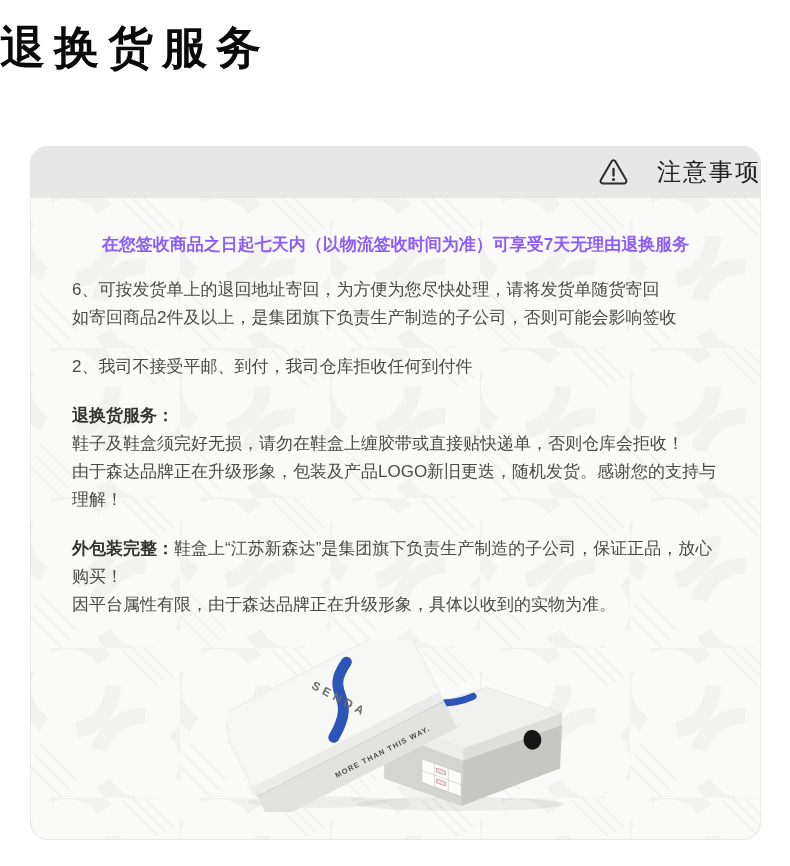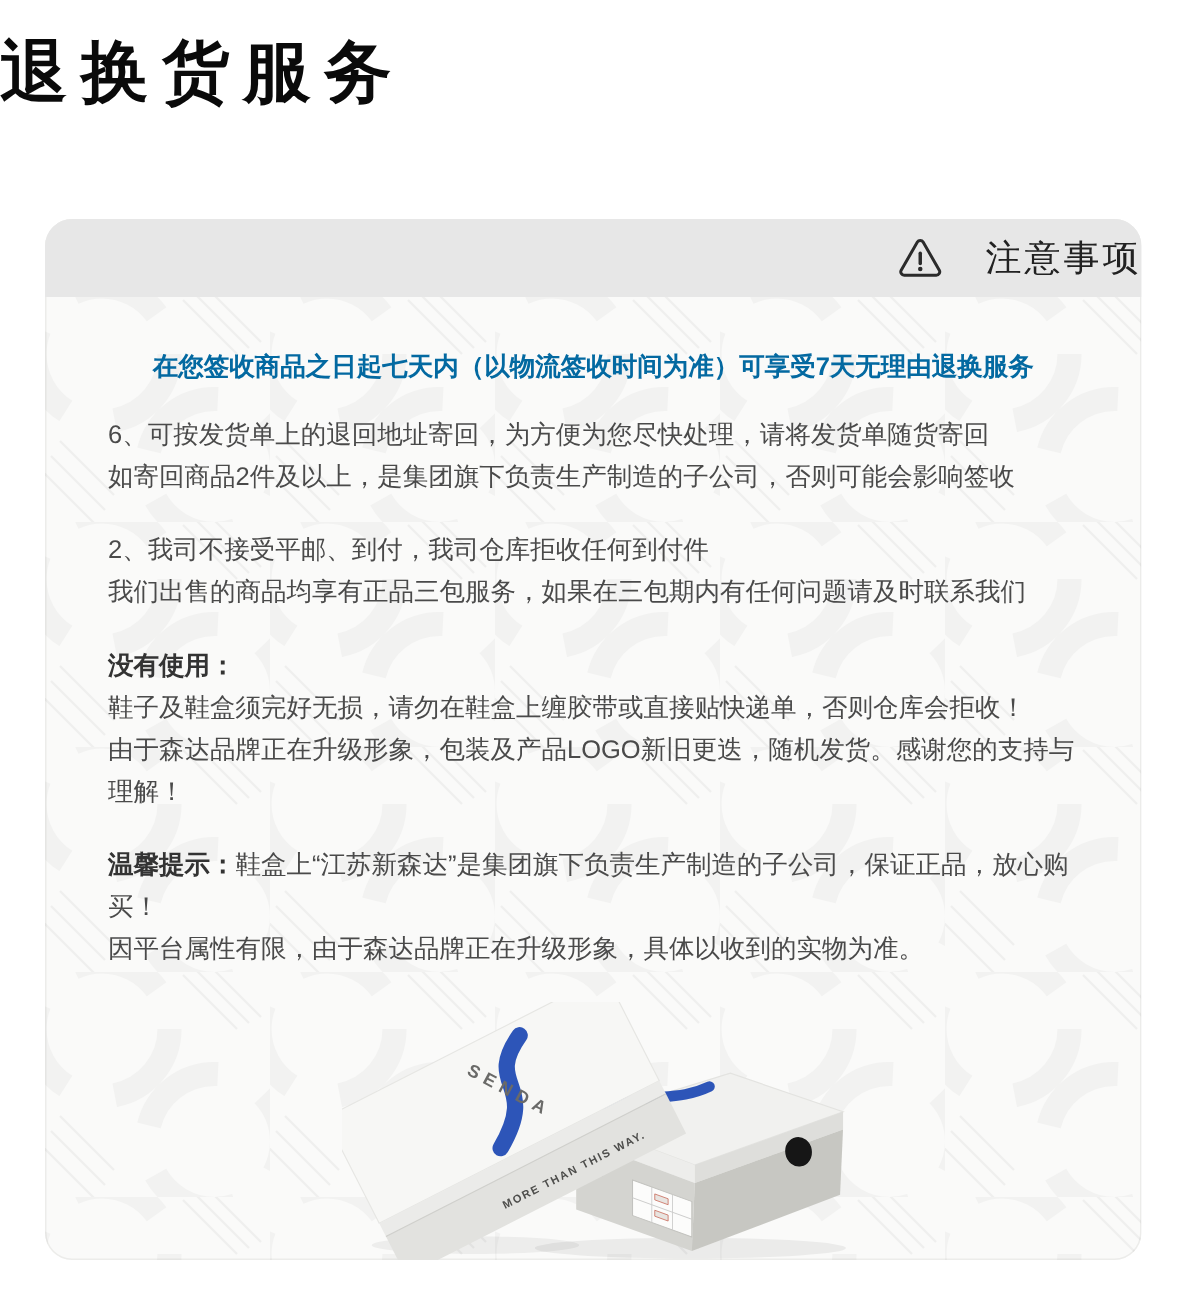--- a/index.html
+++ b/index.html
@@ -70,21 +70,21 @@
     z-index: 1;
     padding: 33px 42px 0 42px;
     color: #4a4a4a;
     font-size: 17px;
     line-height: 28px;
   }
   .intro {
     margin: 0 0 17px 0;
     text-align: center;
     font-weight: 700;
-    color: #0369a1;
+    color: #8b5cf6;
   }
   .para { margin: 0 0 21px 0; }
   .para .label-block {
     display: block;
     font-weight: 700;
     color: #333333;
   }
   .para strong { font-weight: 700; color: #333333; }
   .shoebox-wrap {
     margin-top: 6px;
@@ -136,31 +136,30 @@
         <p class="intro">在您签收商品之日起七天内（以物流签收时间为准）可享受7天无理由退换服务</p>
 
         <p class="para">
           <span>6、可按发货单上的退回地址寄回，为方便为您尽快处理，请将发货单随货寄回</span><br>
           <span>如寄回商品2件及以上，是集团旗下负责生产制造的子公司，否则可能会影响签收</span>
         </p>
 
 
         <p class="para">
           <span>2、我司不接受平邮、到付，我司仓库拒收任何到付件</span><br>
-          <span>我们出售的商品均享有正品三包服务，如果在三包期内有任何问题请及时联系我们</span>
-        </p>
-
-        <p class="para">
-          <strong class="label-block">没有使用：</strong>
+        </p>
+
+        <p class="para">
+          <strong class="label-block">退换货服务：</strong>
           <span>鞋子及鞋盒须完好无损，请勿在鞋盒上缠胶带或直接贴快递单，否则仓库会拒收！</span><br>
           <span>由于森达品牌正在升级形象，包装及产品LOGO新旧更迭，随机发货。感谢您的支持与理解！</span>
         </p>
 
         <p class="para">
-          <strong>温馨提示：</strong><span>鞋盒上“江苏新森达”是集团旗下负责生产制造的子公司，保证正品，放心购买！</span><br>
+          <strong>外包装完整：</strong><span>鞋盒上“江苏新森达”是集团旗下负责生产制造的子公司，保证正品，放心购买！</span><br>
           <span>因平台属性有限，由于森达品牌正在升级形象，具体以收到的实物为准。</span>
         </p>
 
         <div class="shoebox-wrap">
           <svg width="336" height="172" viewBox="0 0 340 174">
 
             <ellipse cx="235" cy="166" rx="105" ry="7" fill="rgba(0,0,0,0.06)"></ellipse>
             <ellipse cx="90" cy="164" rx="70" ry="6" fill="rgba(0,0,0,0.05)"></ellipse>
 
             <g>

